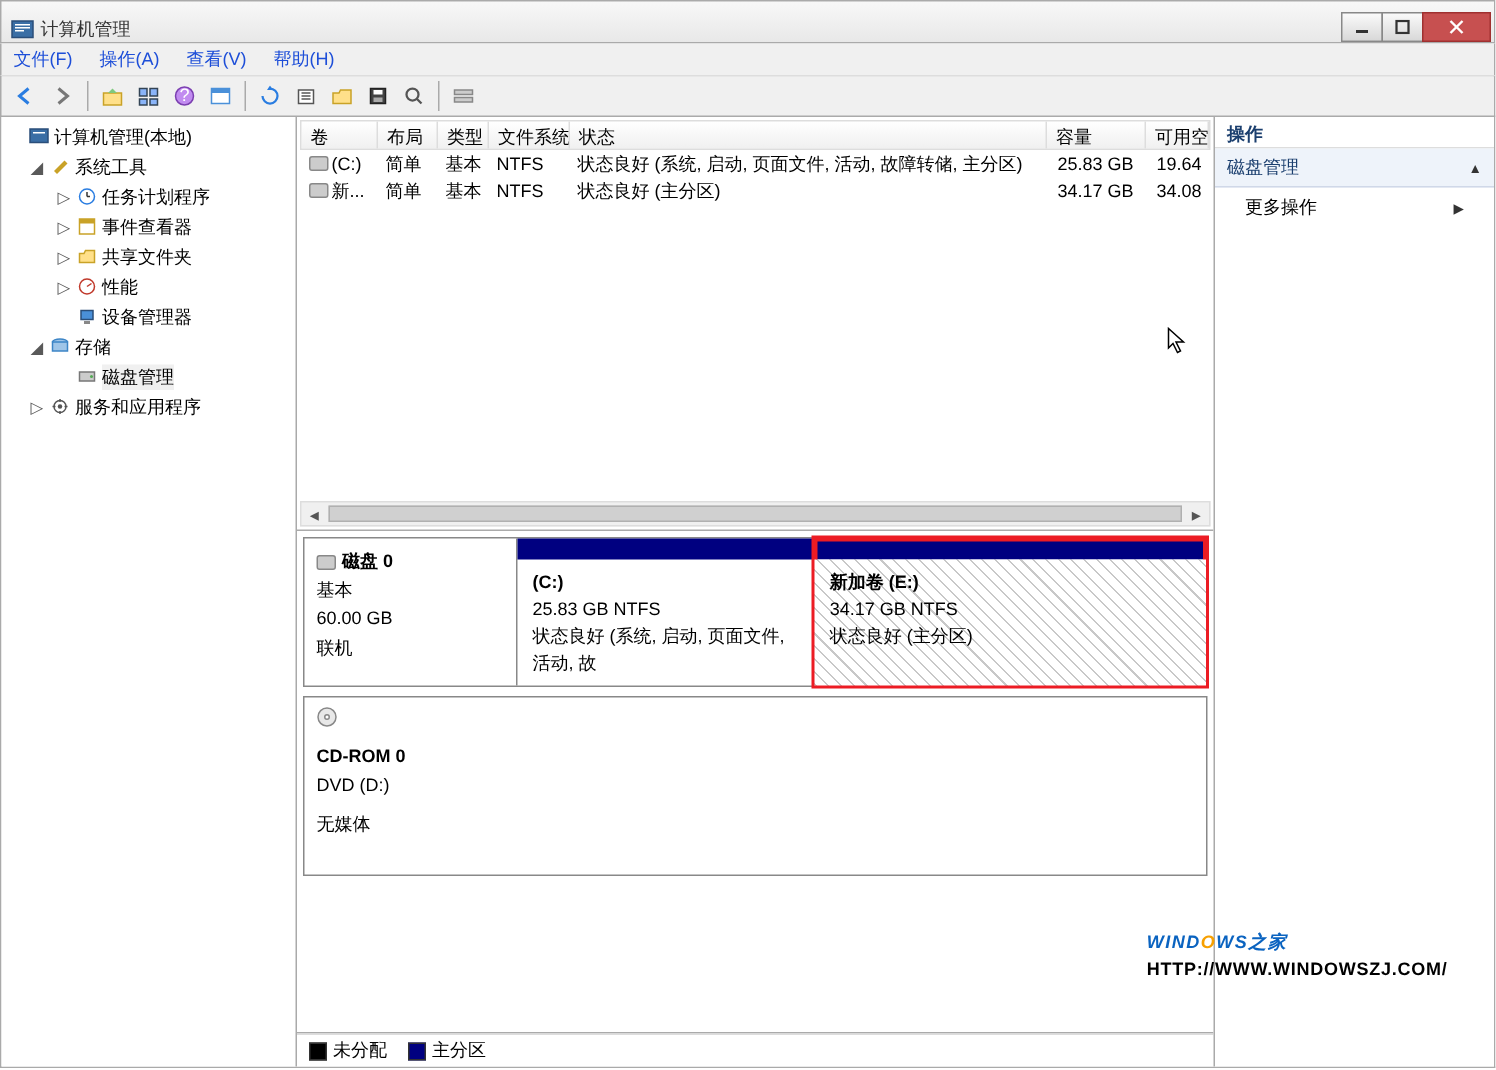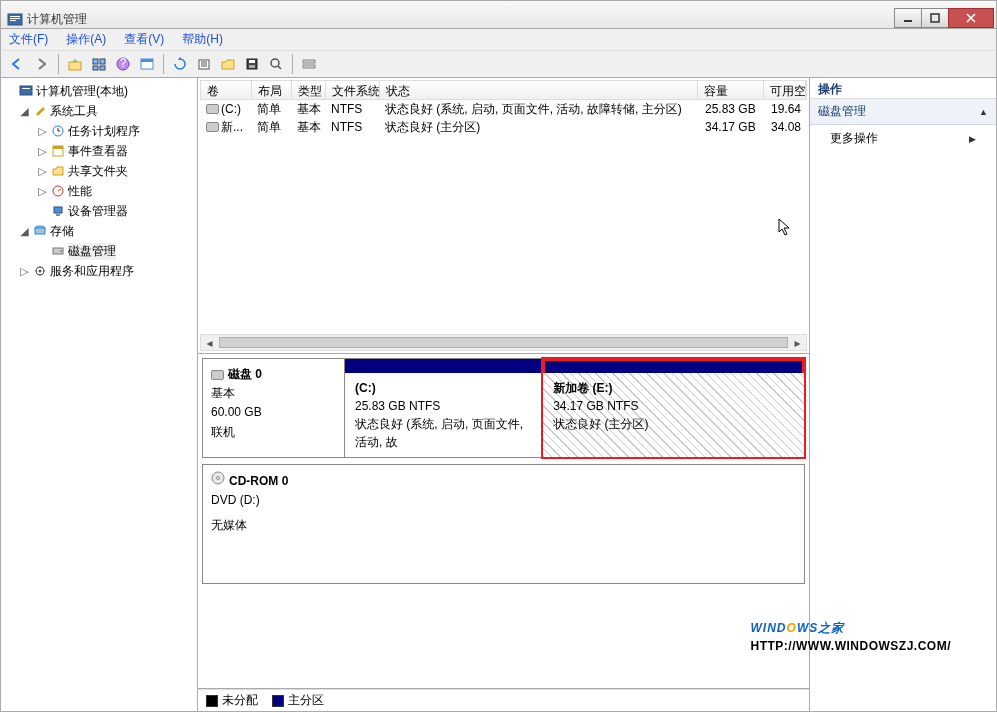--- a/index.html
+++ b/index.html
@@ -78,21 +78,21 @@
 .sw { width: 12px; height: 12px; border: 1px solid #333; }
 .sw.unalloc { background: #000; } .sw.primary { background: #000080; }
 
 
 .act-head { height: 21px; border-bottom: 1px solid #ddd; padding: 3px 8px; font-weight: bold; color: #1a3e6e; }
 .act-sect { background: #eef3fa; border-bottom: 1px solid #d0d8e8; padding: 4px 8px; display: flex; justify-content: space-between; align-items: center; color: #1a3e6e; }
 .act-item { padding: 5px 20px; display: flex; justify-content: space-between; align-items: center; }
 .tri { font-size: 9px; color: #333; }
 
 
-.watermark { position: absolute; right: 46px; bottom: 60px; pointer-events: none; }
+.watermark { position: absolute; right: 32px; bottom: 60px; pointer-events: none; }
 .watermark .w1 { font-size: 28px; font-weight: bold; color: #0a63c0; font-style: italic; letter-spacing: 1px; }
 .watermark .w1 .o { color: #f7a000; }
 .watermark .w1 .zh { color: #0a63c0; }
 .watermark .w2 { font-size: 12px; color: #000000; text-align: left; font-weight: bold; letter-spacing: 0.5px; }
 
 .cursor-indicator { position: absolute; left: 778px; top: 218px; pointer-events: none; }
 </style>
 </head>
 <body>
 
@@ -394,21 +394,21 @@
               <div class="pname">新加卷   (E:)</div>
               <div>34.17 GB NTFS</div>
               <div>状态良好 (主分区)</div>
             </div>
           </div>
         </div>
       </div>
 
       <div class="disk-row" style="min-height:120px">
         <div class="disk-info" style="border-right:none">
-          <div style="display:flex;align-items:flex-end;gap:4px;">
+          <div style="display:flex;align-items:flex-start;gap:4px;flex-direction:column;">
             <span><svg width="14" height="14">
                   <circle cx="7" cy="7" r="6" fill="#e8e8e8" stroke="#888"></circle>
                   <circle cx="7" cy="7" r="1.5" fill="#fff" stroke="#888"></circle>
                 </svg></span>
             <span class="dname">CD-ROM 0</span>
           </div>
           <div>DVD (D:)</div>
           <div style="height:6px"></div>
           <div>无媒体</div>
         </div>

